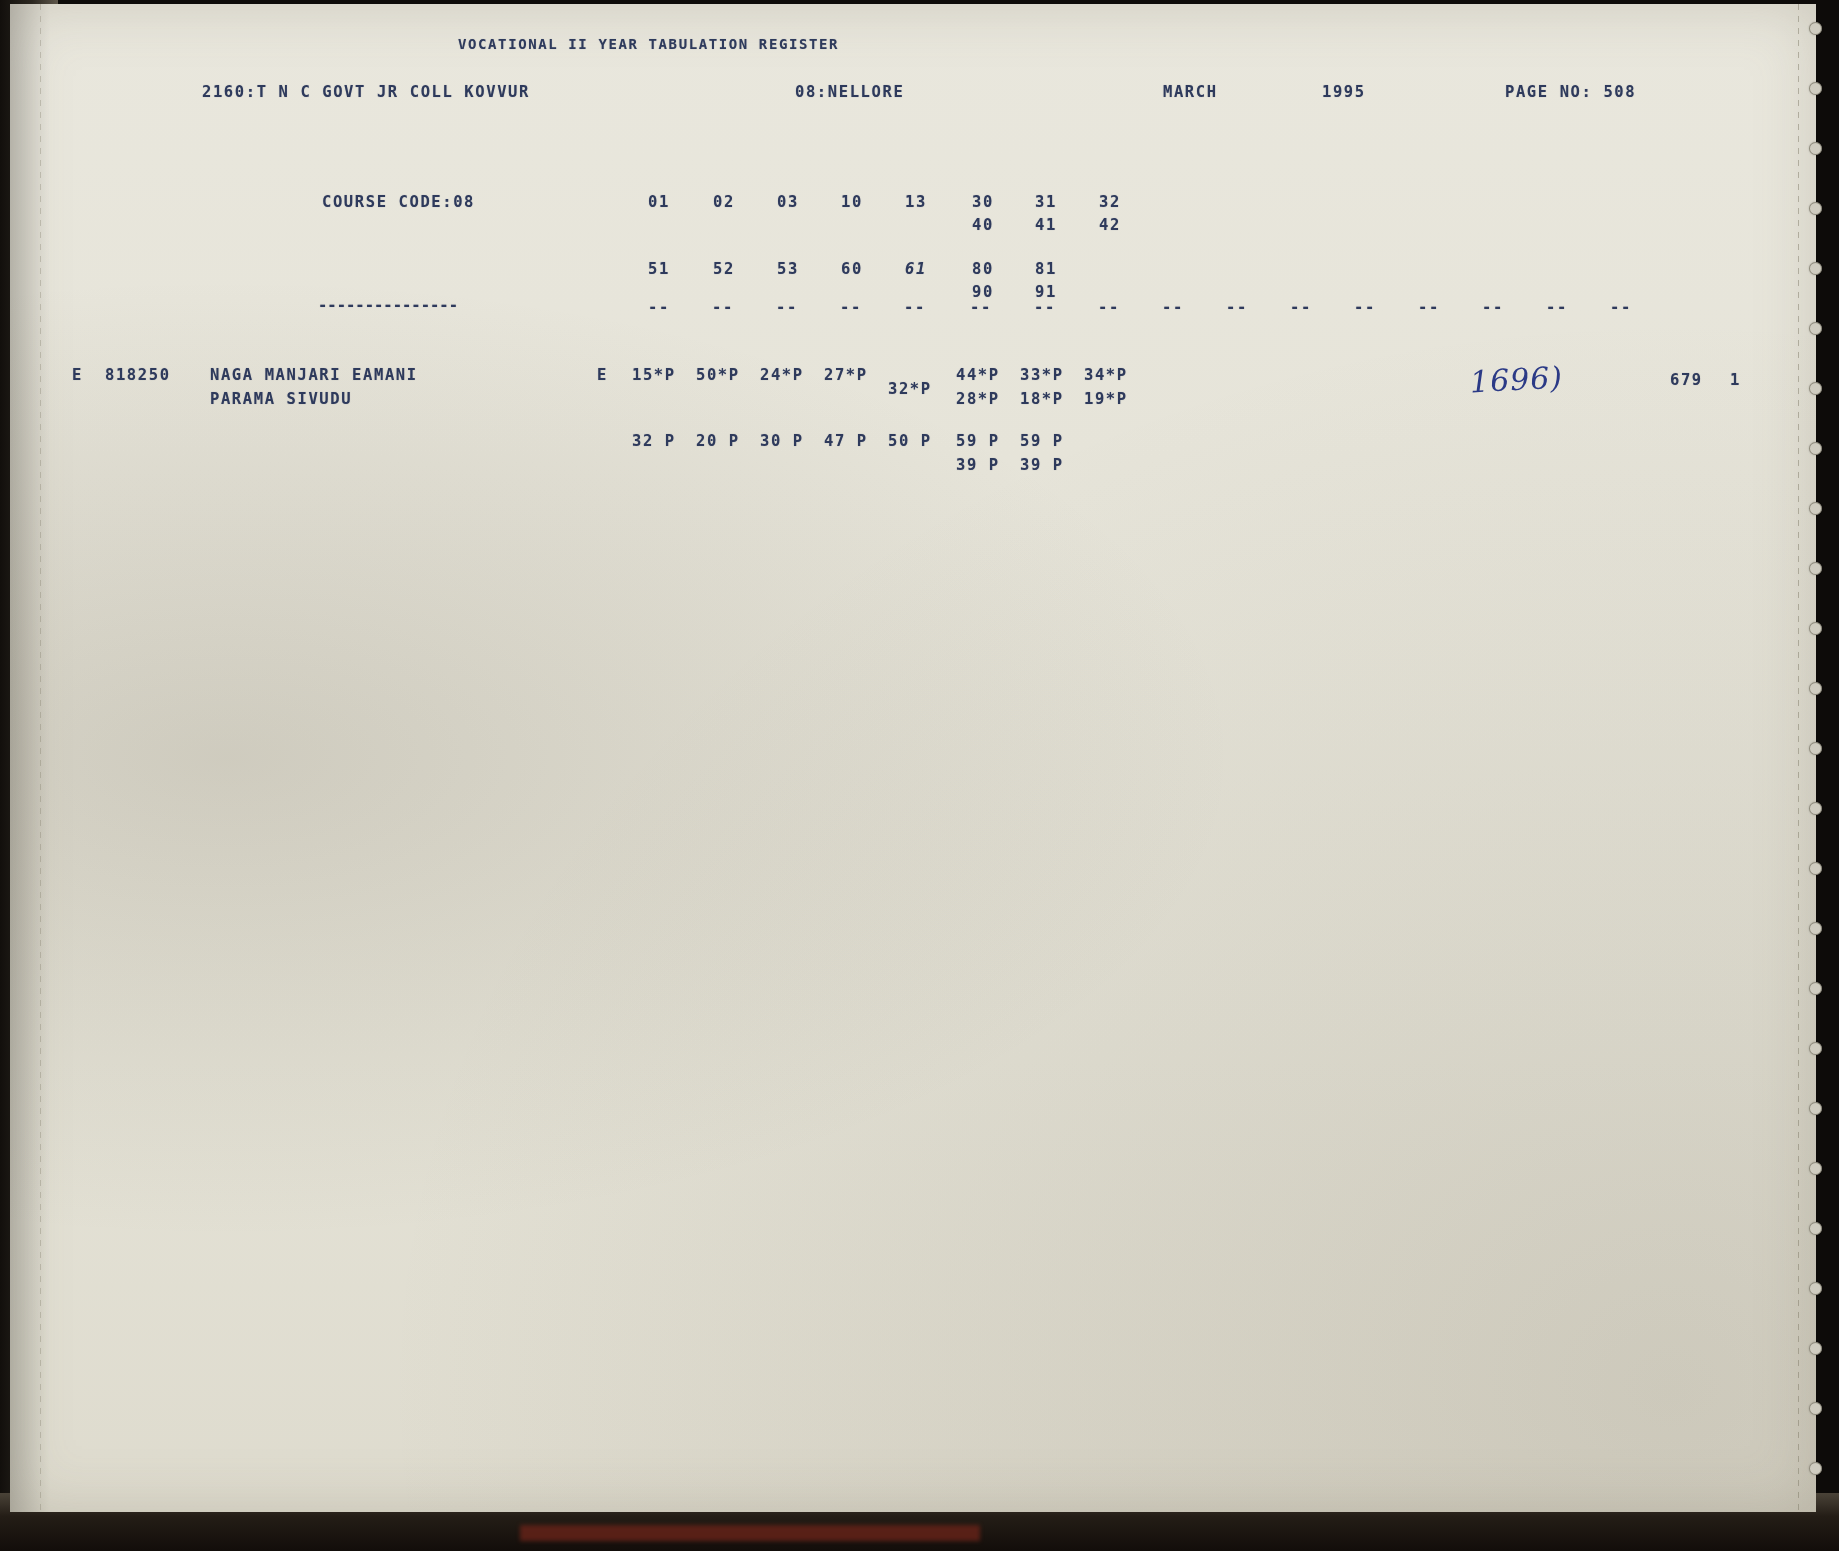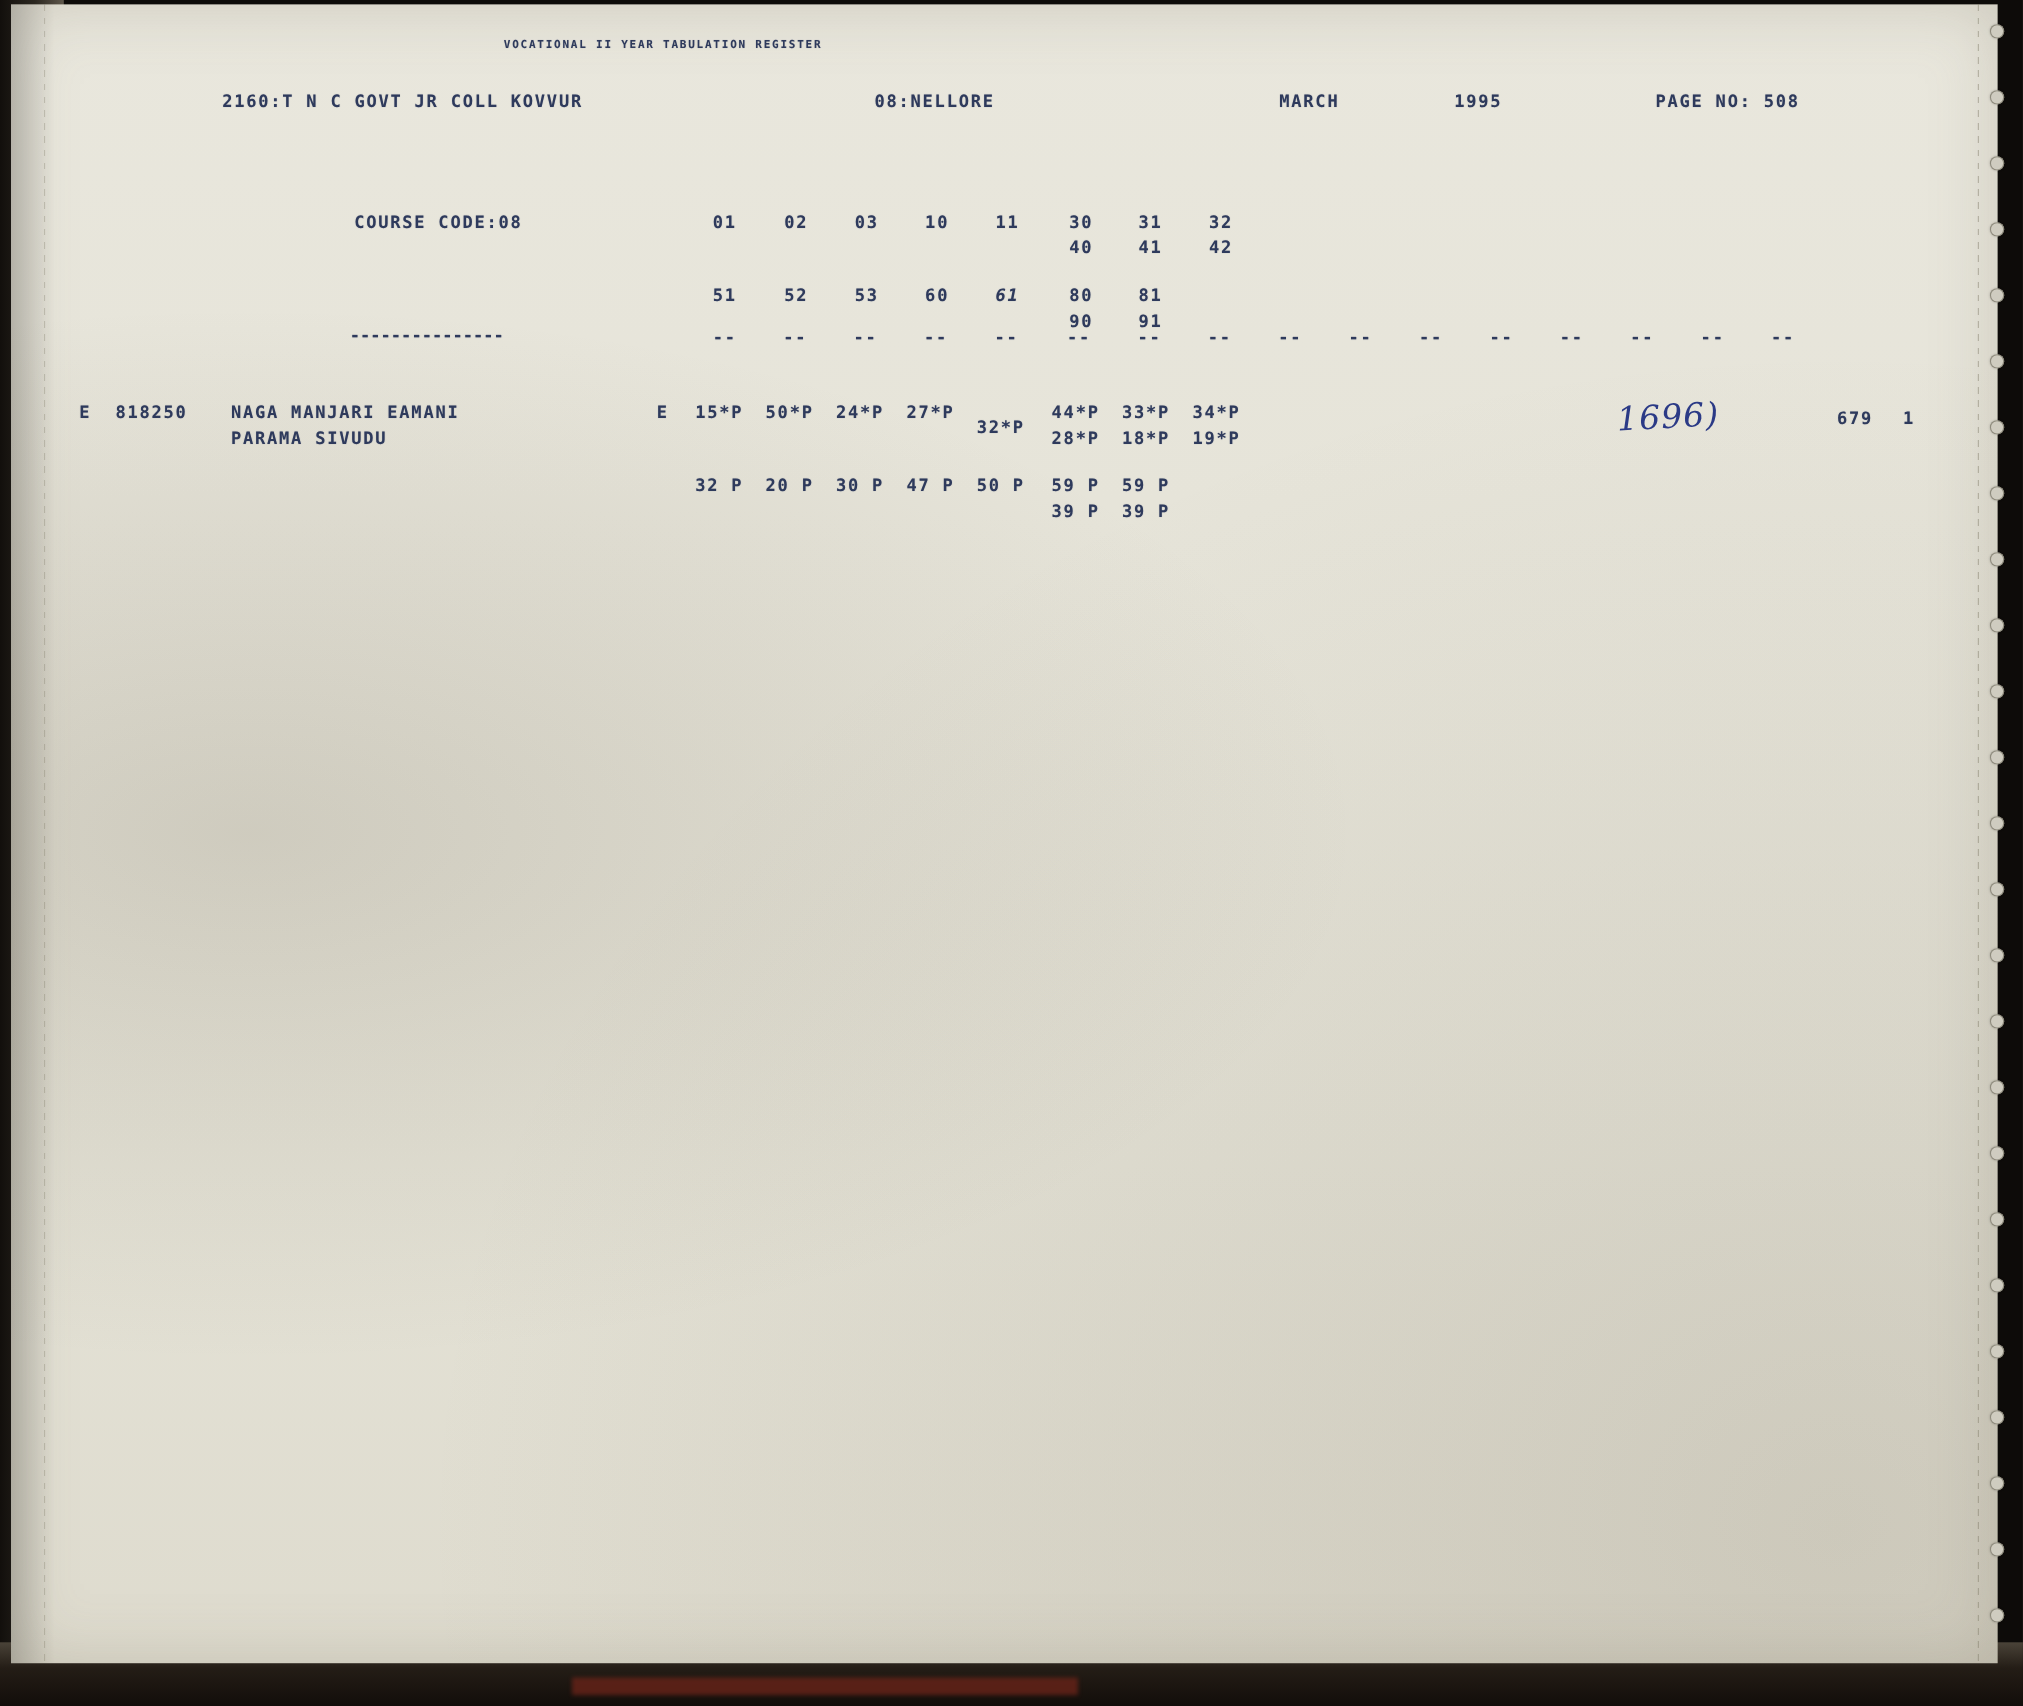--- a/index.html
+++ b/index.html
@@ -159,35 +159,35 @@
     <div class="sprocket" style="top:1038px"></div>
     <div class="sprocket" style="top:1098px"></div>
     <div class="sprocket" style="top:1158px"></div>
     <div class="sprocket" style="top:1218px"></div>
     <div class="sprocket" style="top:1278px"></div>
     <div class="sprocket" style="top:1338px"></div>
     <div class="sprocket" style="top:1398px"></div>
     <div class="sprocket" style="top:1458px"></div>
   </div>
 
-  <div class="t" style="left:458px; top:36px; font-size:10px;">VOCATIONAL II YEAR TABULATION REGISTER</div>
+  <div class="t" style="left:458px; top:36px; font-size:14px;">VOCATIONAL II YEAR TABULATION REGISTER</div>
 
   <div class="t" style="left:202px; top:83px;">2160:T N C GOVT JR COLL KOVVUR</div>
   <div class="t" style="left:795px; top:83px;">08:NELLORE</div>
   <div class="t" style="left:1163px; top:83px;">MARCH</div>
   <div class="t" style="left:1322px; top:83px;">1995</div>
   <div class="t" style="left:1505px; top:83px;">PAGE NO: 508</div>
 
   <div class="t" style="left:322px; top:193px;">COURSE CODE:08</div>
 
   <div class="t" style="left:648px; top:193px;">01</div>
   <div class="t" style="left:713px; top:193px;">02</div>
   <div class="t" style="left:777px; top:193px;">03</div>
   <div class="t" style="left:841px; top:193px;">10</div>
-  <div class="t" style="left:905px; top:193px;">11</div>
+  <div class="t" style="left:905px; top:193px;">13</div>
   <div class="t" style="left:972px; top:193px;">30</div>
   <div class="t" style="left:1035px; top:193px;">31</div>
   <div class="t" style="left:1099px; top:193px;">32</div>
 
   <div class="t" style="left:972px; top:216px;">40</div>
   <div class="t" style="left:1035px; top:216px;">41</div>
   <div class="t" style="left:1099px; top:216px;">42</div>
 
   <div class="t" style="left:648px; top:260px;">51</div>
   <div class="t" style="left:713px; top:260px;">52</div>

